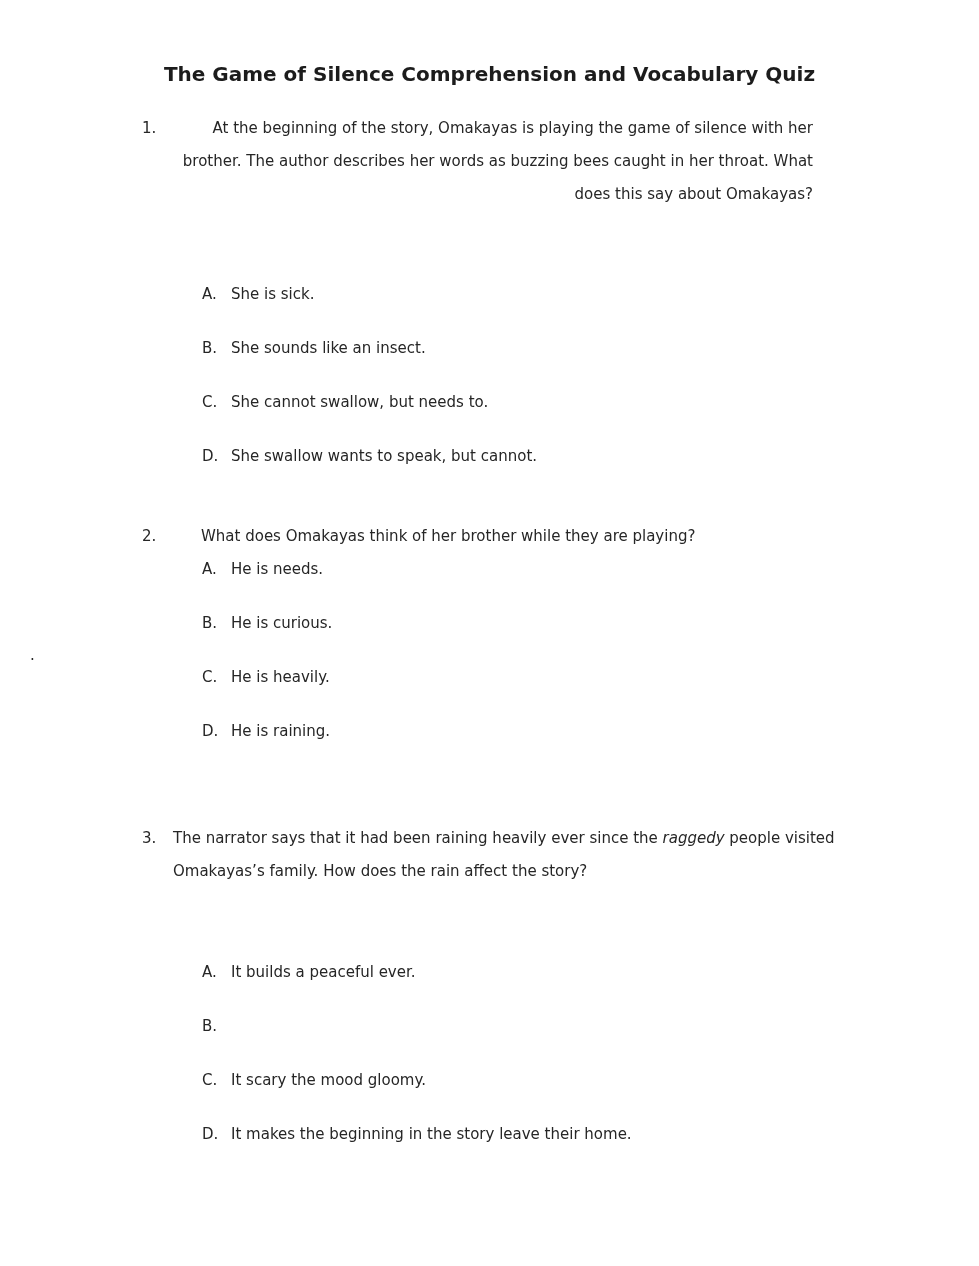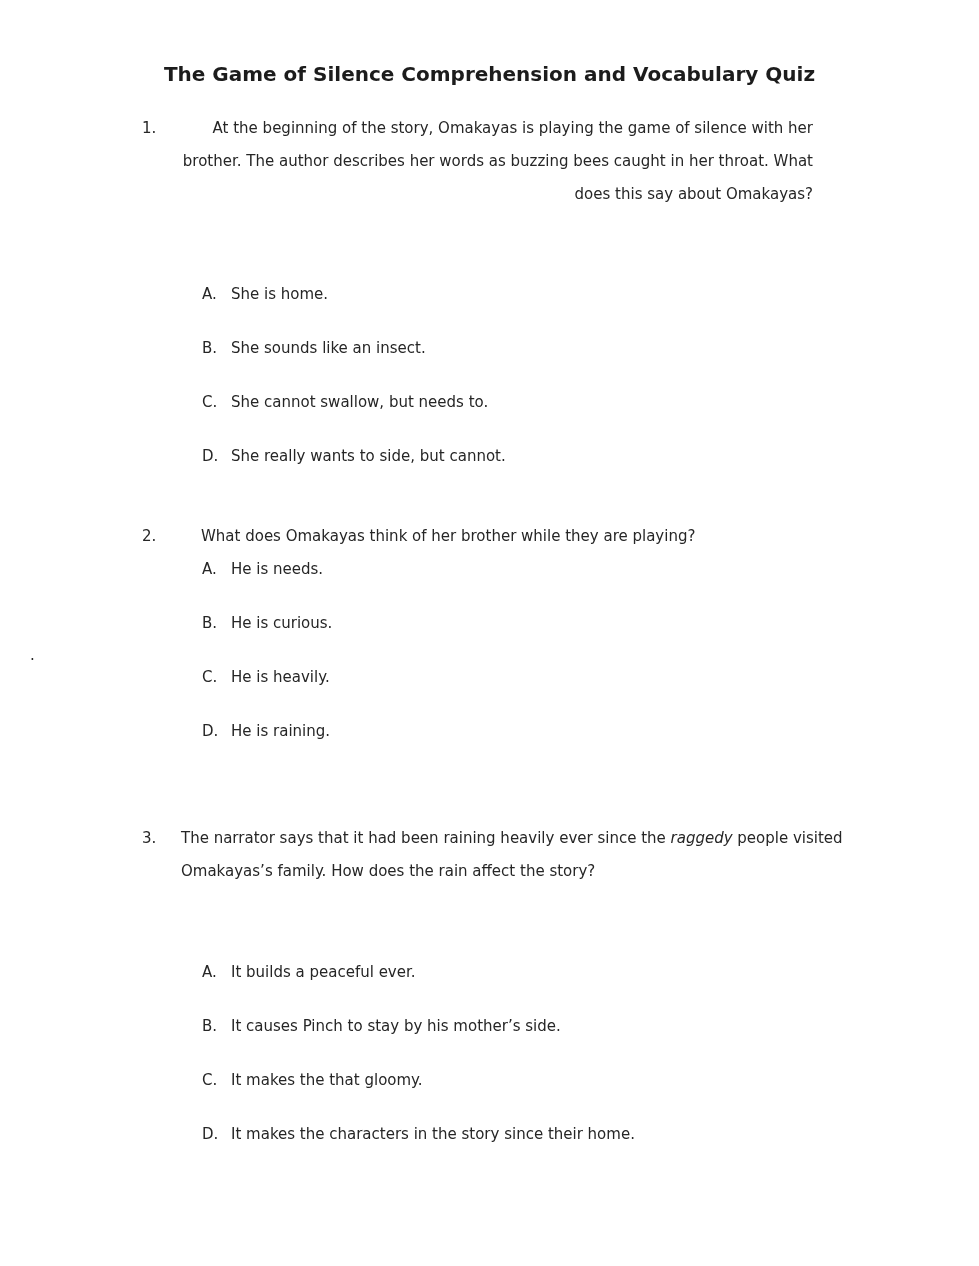--- a/index.html
+++ b/index.html
@@ -28,21 +28,21 @@
     width: 31px;
     flex-shrink: 0;
     line-height: 33px;
   }
   .q-text { line-height: 33px; }
   .question-1 { margin-top: 24px; }
   .question-1 .q-text { max-width: 640px; text-align: right; }
   .question-2 { margin-top: 47px; }
   .question-2 .q-text { max-width: 720px; margin-left: 28px; }
   .question-3 { margin-top: 74px; }
-  .question-3 .q-text { max-width: 705px; margin-left: 8px; }
+  .question-3 .q-text { max-width: 705px; }
   .options { margin-left: 202px; }
   .question-1 .options { margin-top: 67px; }
   .question-2 .options { margin-top: 0; }
   .question-3 .options { margin-top: 68px; }
   .option {
     display: flex;
     line-height: 33px;
     margin-bottom: 21px;
   }
   .option:last-child { margin-bottom: 0; }
@@ -64,33 +64,33 @@
   <div class="title">The Game of Silence Comprehension and Vocabulary Quiz</div>
 
   <div class="question question-1">
     <div class="q-row">
       <span class="q-num">1.</span>
       <div class="q-text">At the beginning of the story, Omakayas is playing the game of silence with her brother. The author describes her words as buzzing bees caught in her throat. What does this say about Omakayas?</div>
     </div>
     <div class="options">
       <div class="option">
         <span class="opt-label">A.</span>
-        <span class="opt-text">She is home.</span>
+        <span class="opt-text">She is sick.</span>
       </div>
       <div class="option">
         <span class="opt-label">B.</span>
         <span class="opt-text">She sounds like an insect.</span>
       </div>
       <div class="option">
         <span class="opt-label">C.</span>
         <span class="opt-text">She cannot swallow, but needs to.</span>
       </div>
       <div class="option">
         <span class="opt-label">D.</span>
-        <span class="opt-text">She really wants to side, but cannot.</span>
+        <span class="opt-text">She swallow wants to speak, but cannot.</span>
       </div>
     </div>
   </div>
 
   <div class="question question-2">
     <div class="q-row">
       <span class="q-num">2.</span>
       <div class="q-text">What does Omakayas think of her brother while they are playing?</div>
     </div>
     <span class="stray-mark">.</span>
@@ -119,26 +119,25 @@
       <span class="q-num">3.</span>
       <div class="q-text"><span>The narrator says that it had been raining heavily ever since the </span><span class="italic">raggedy</span><span> people visited Omakayas’s family. How does the rain affect the story?</span></div>
     </div>
     <div class="options">
       <div class="option">
         <span class="opt-label">A.</span>
         <span class="opt-text">It builds a peaceful ever.</span>
       </div>
       <div class="option">
         <span class="opt-label">B.</span>
-        <span class="opt-text">It causes Pinch to stay by his mother’s side.</span>
       </div>
       <div class="option">
         <span class="opt-label">C.</span>
-        <span class="opt-text">It makes the that gloomy.</span>
+        <span class="opt-text">It scary the mood gloomy.</span>
       </div>
       <div class="option">
         <span class="opt-label">D.</span>
-        <span class="opt-text">It makes the characters in the story since their home.</span>
+        <span class="opt-text">It makes the beginning in the story leave their home.</span>
       </div>
     </div>
   </div>
 
 </div>
 
 </body></html>

